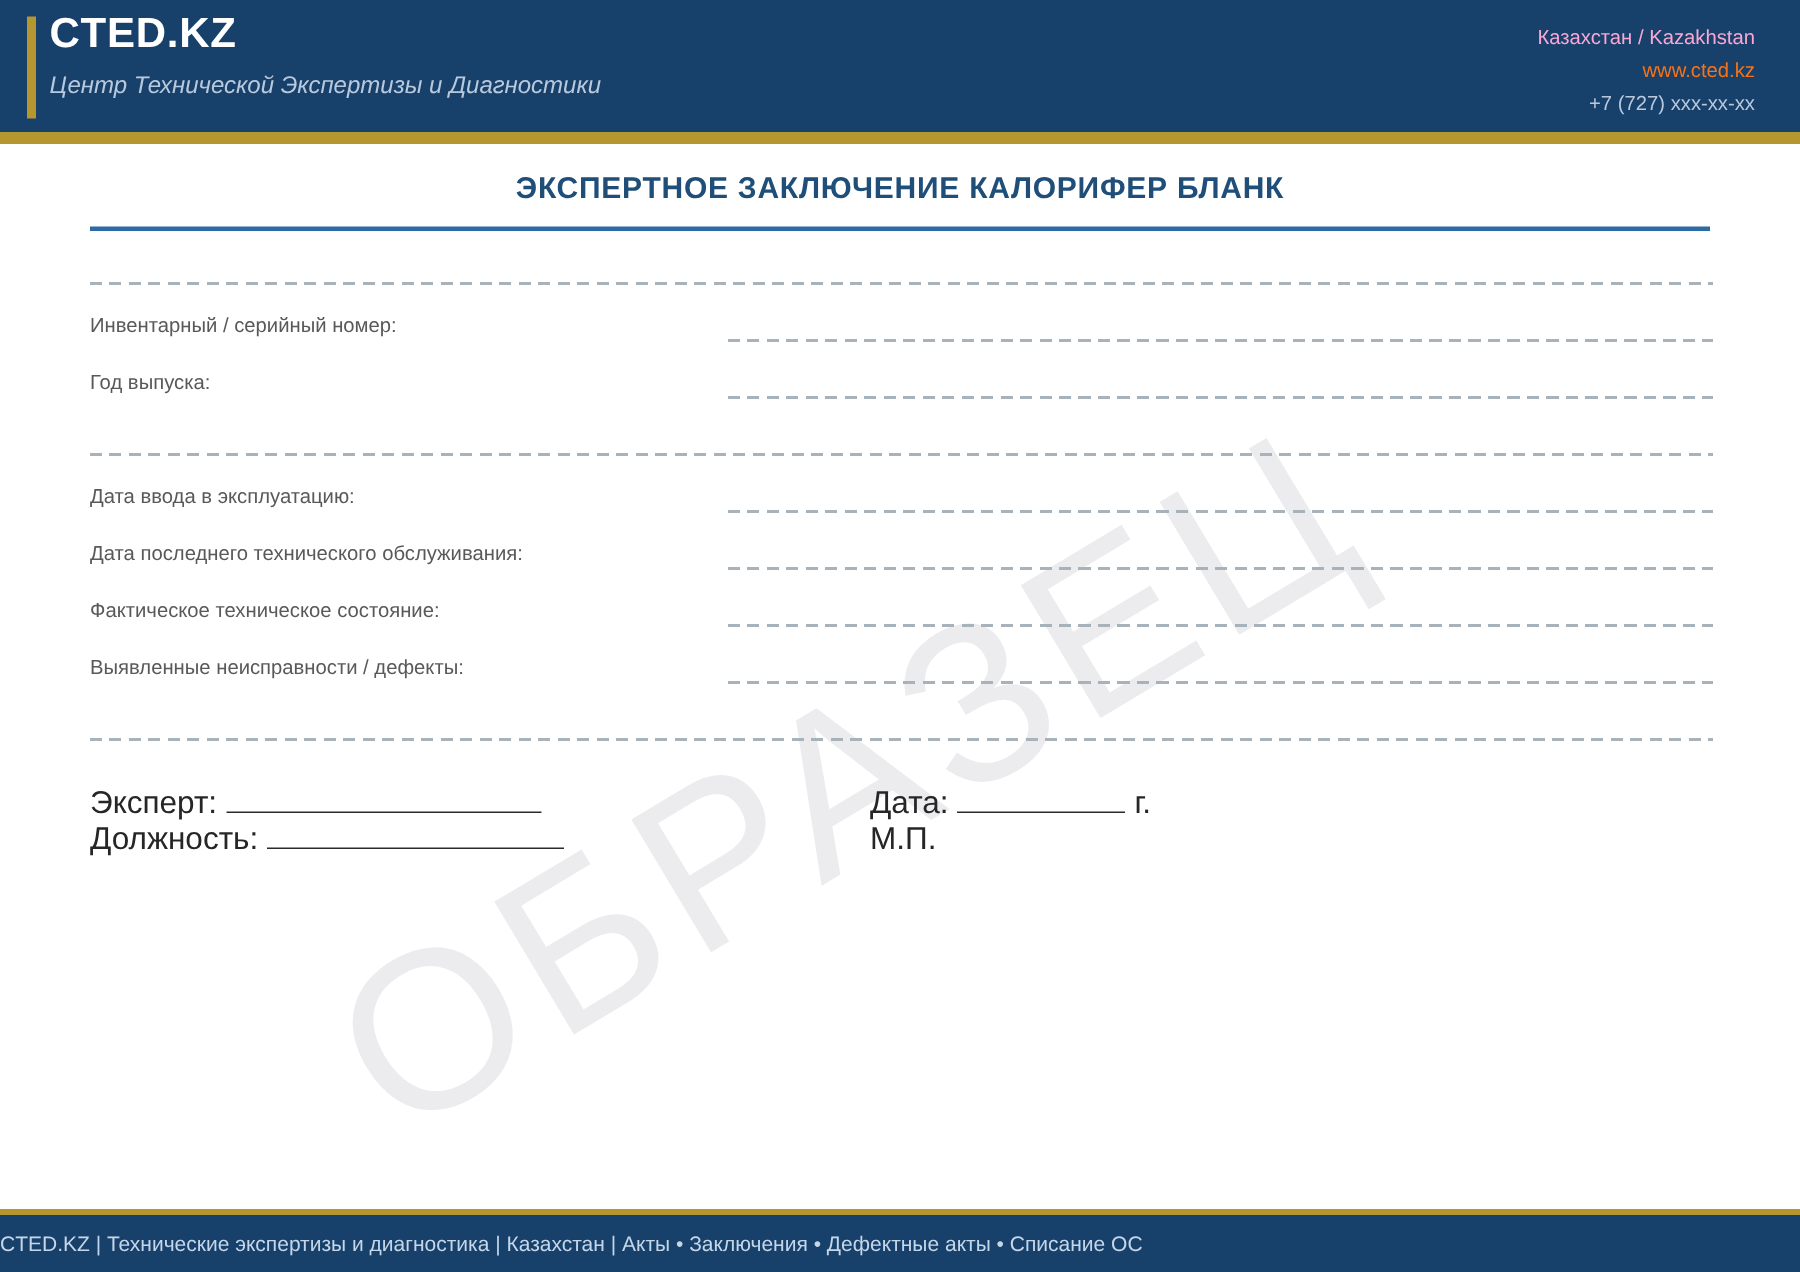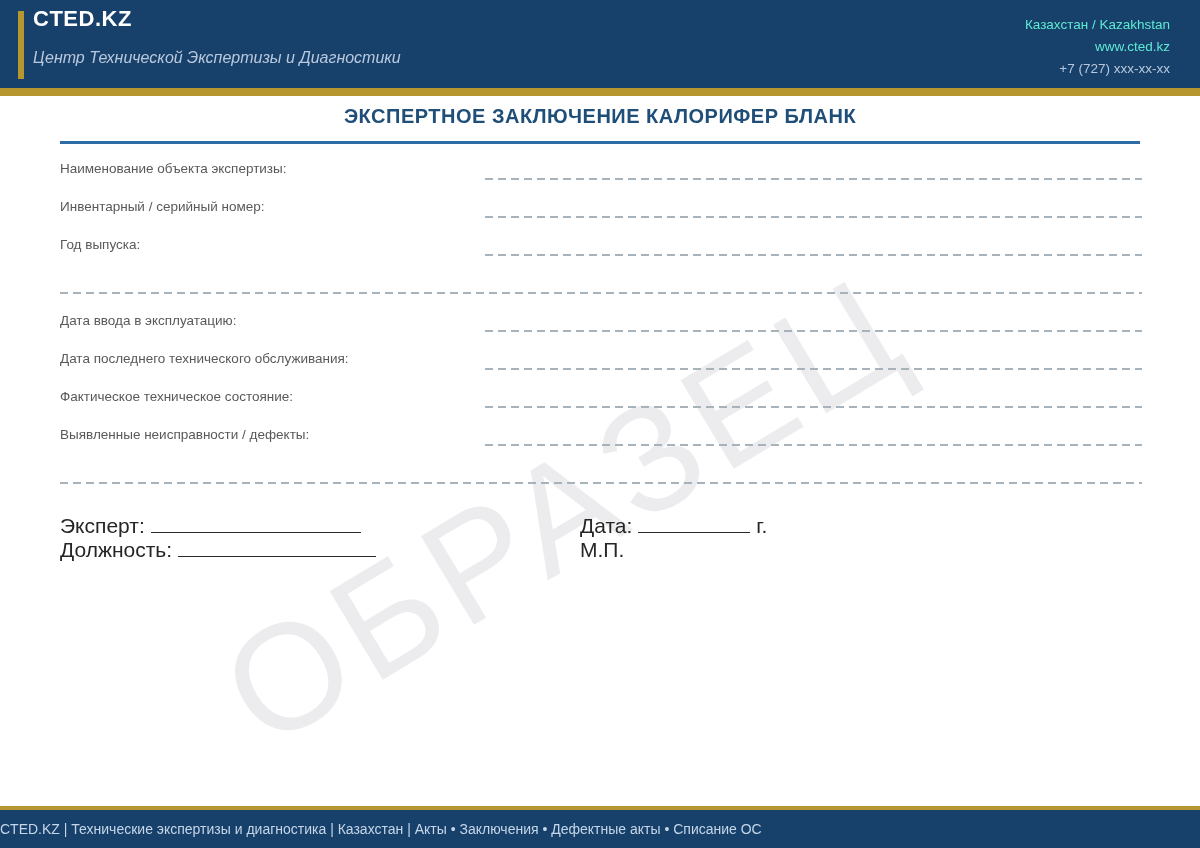--- a/index.html
+++ b/index.html
@@ -3,38 +3,38 @@
 <meta charset="utf-8">
 <style>
   html,body{margin:0;padding:0;background:#fff;}
   .page{
     position:relative;width:1200px;height:848px;overflow:hidden;
     font-family:"Liberation Sans","DejaVu Sans",sans-serif;background:#ffffff;
   }
   
   .header{position:relative;height:88px;background:#17406B;}
   .accent-bar{position:absolute;left:18px;top:11px;width:6px;height:68px;background:#B6962F;}
-  .logo{position:absolute;left:33px;top:6px;font-size:22px;font-weight:bold;color:#ffffff;letter-spacing:.5px;}
+  .logo{position:absolute;left:33px;top:6px;font-size:28px;font-weight:bold;color:#ffffff;letter-spacing:.5px;}
   .subtitle{position:absolute;left:33px;top:49px;font-size:16px;color:#B9C9DD;font-style:italic;}
   .contacts{position:absolute;right:30px;top:14px;text-align:right;font-size:13.5px;line-height:22px;}
-  .contacts .region{color:#5eead4;margin-left:39px;}
-  .contacts .site{color:#5eead4;}
+  .contacts .region{color:#f9a8d4;margin-left:39px;}
+  .contacts .site{color:#f97316;}
   .contacts .phone{color:#B9C9DD;}
   .gold-divider{height:8px;background:#B6962F;}
   
   .main{position:relative;}
   .watermark{
     position:absolute;left:565px;top:405px;
     transform:translate(-50%,-50%) rotate(-31deg);
     font-size:150px;font-weight:400;letter-spacing:8px;
     color:#ECECEF;white-space:nowrap;z-index:0;pointer-events:none;
   }
   .content{position:relative;z-index:1;}
   .doc-title{
-    margin:9px 60px 0;text-align:center;
+    margin:19px 60px 0;text-align:center;
     font-size:20px;font-weight:bold;letter-spacing:.5px;color:#1F4E79;
   }
   .title-rule{margin:13px 60px 0;border:none;border-top:3px solid #2C6BA4;height:0;}
   .fields{margin:13px 58px 0 60px;}
   .field-row{display:flex;height:38px;align-items:flex-start;}
   .field-label{width:425px;padding-top:4px;font-size:13.5px;color:#595959;}
   .field-line{
     flex:1;height:2px;margin-top:21px;
     background:repeating-linear-gradient(to right,#A7B2BA 0,#A7B2BA 8px,transparent 8px,transparent 13px);
   }
@@ -72,21 +72,20 @@
 
   <div class="main">
     <div class="watermark">ОБРАЗЕЦ</div>
 
     <div class="content">
       <div class="doc-title">ЭКСПЕРТНОЕ ЗАКЛЮЧЕНИЕ КАЛОРИФЕР БЛАНК</div>
       <hr class="title-rule">
 
       <div class="fields">
         <div class="field-row">
-          <div class="field-label">Наименование объекта экспертизы:</div>
           <div class="field-line"></div>
         </div>
         <div class="field-row">
           <div class="field-label">Инвентарный / серийный номер:</div>
           <div class="field-line"></div>
         </div>
         <div class="field-row">
           <div class="field-label">Год выпуска:</div>
           <div class="field-line"></div>
         </div>

